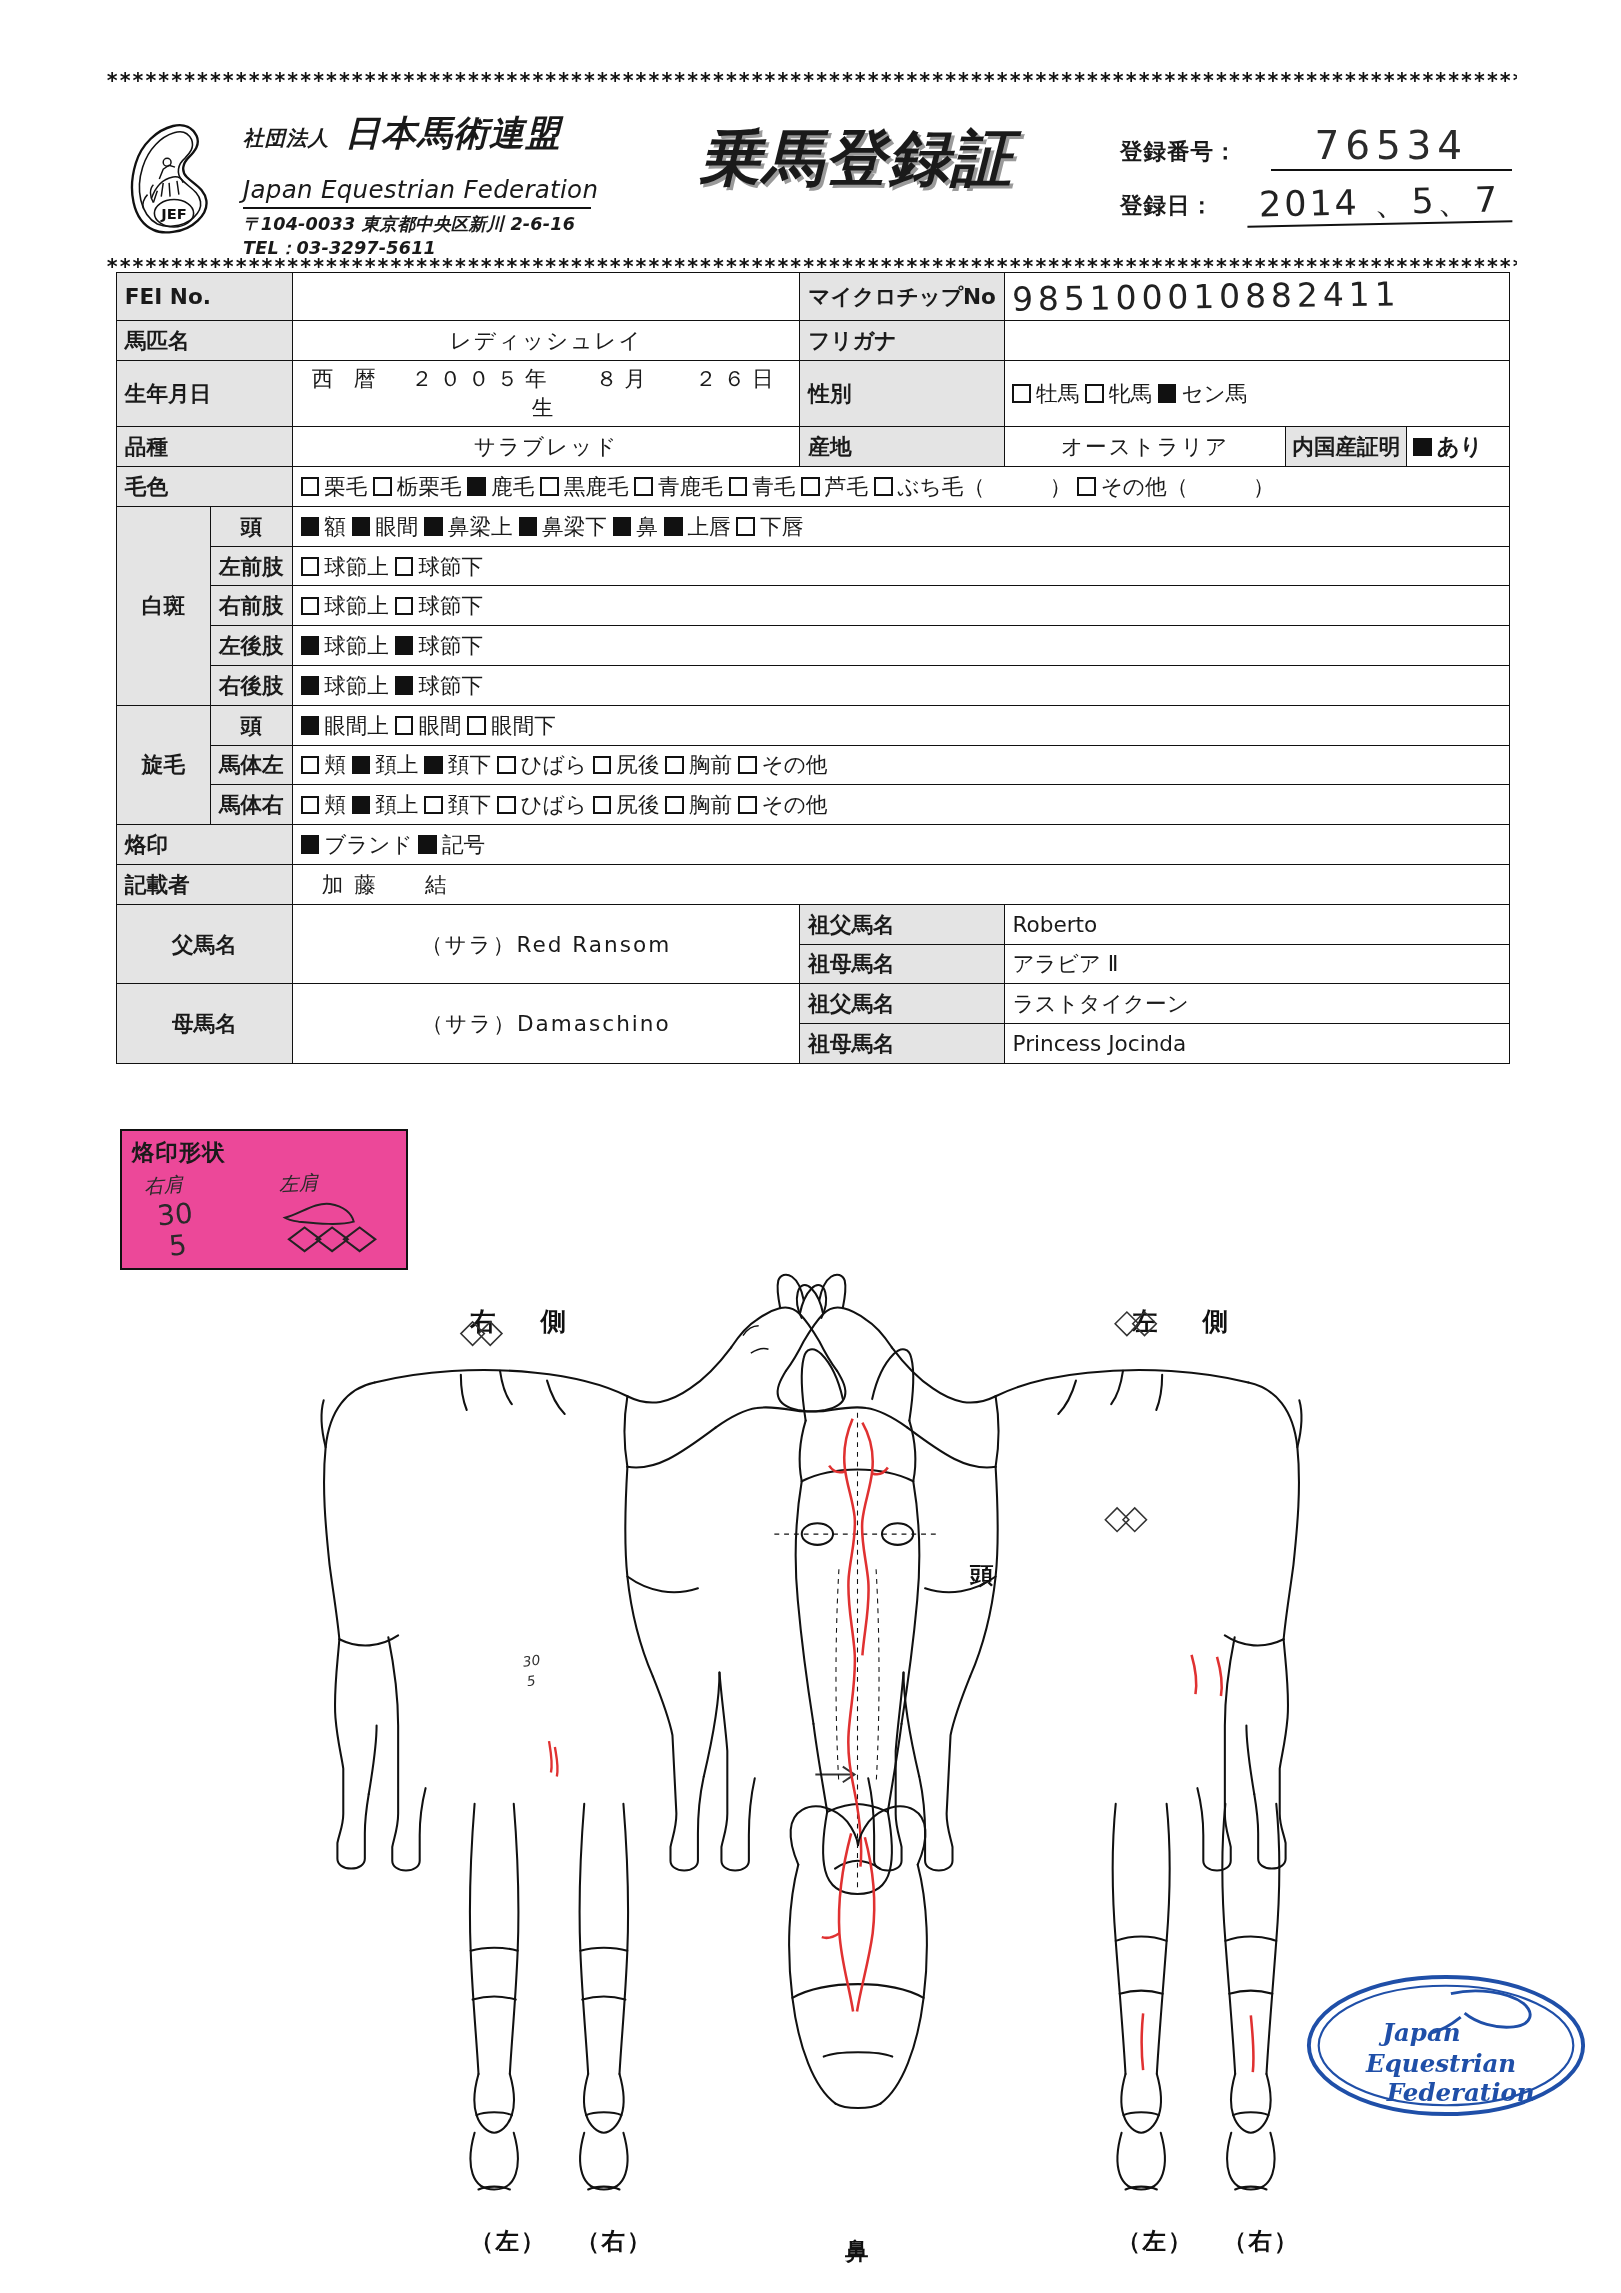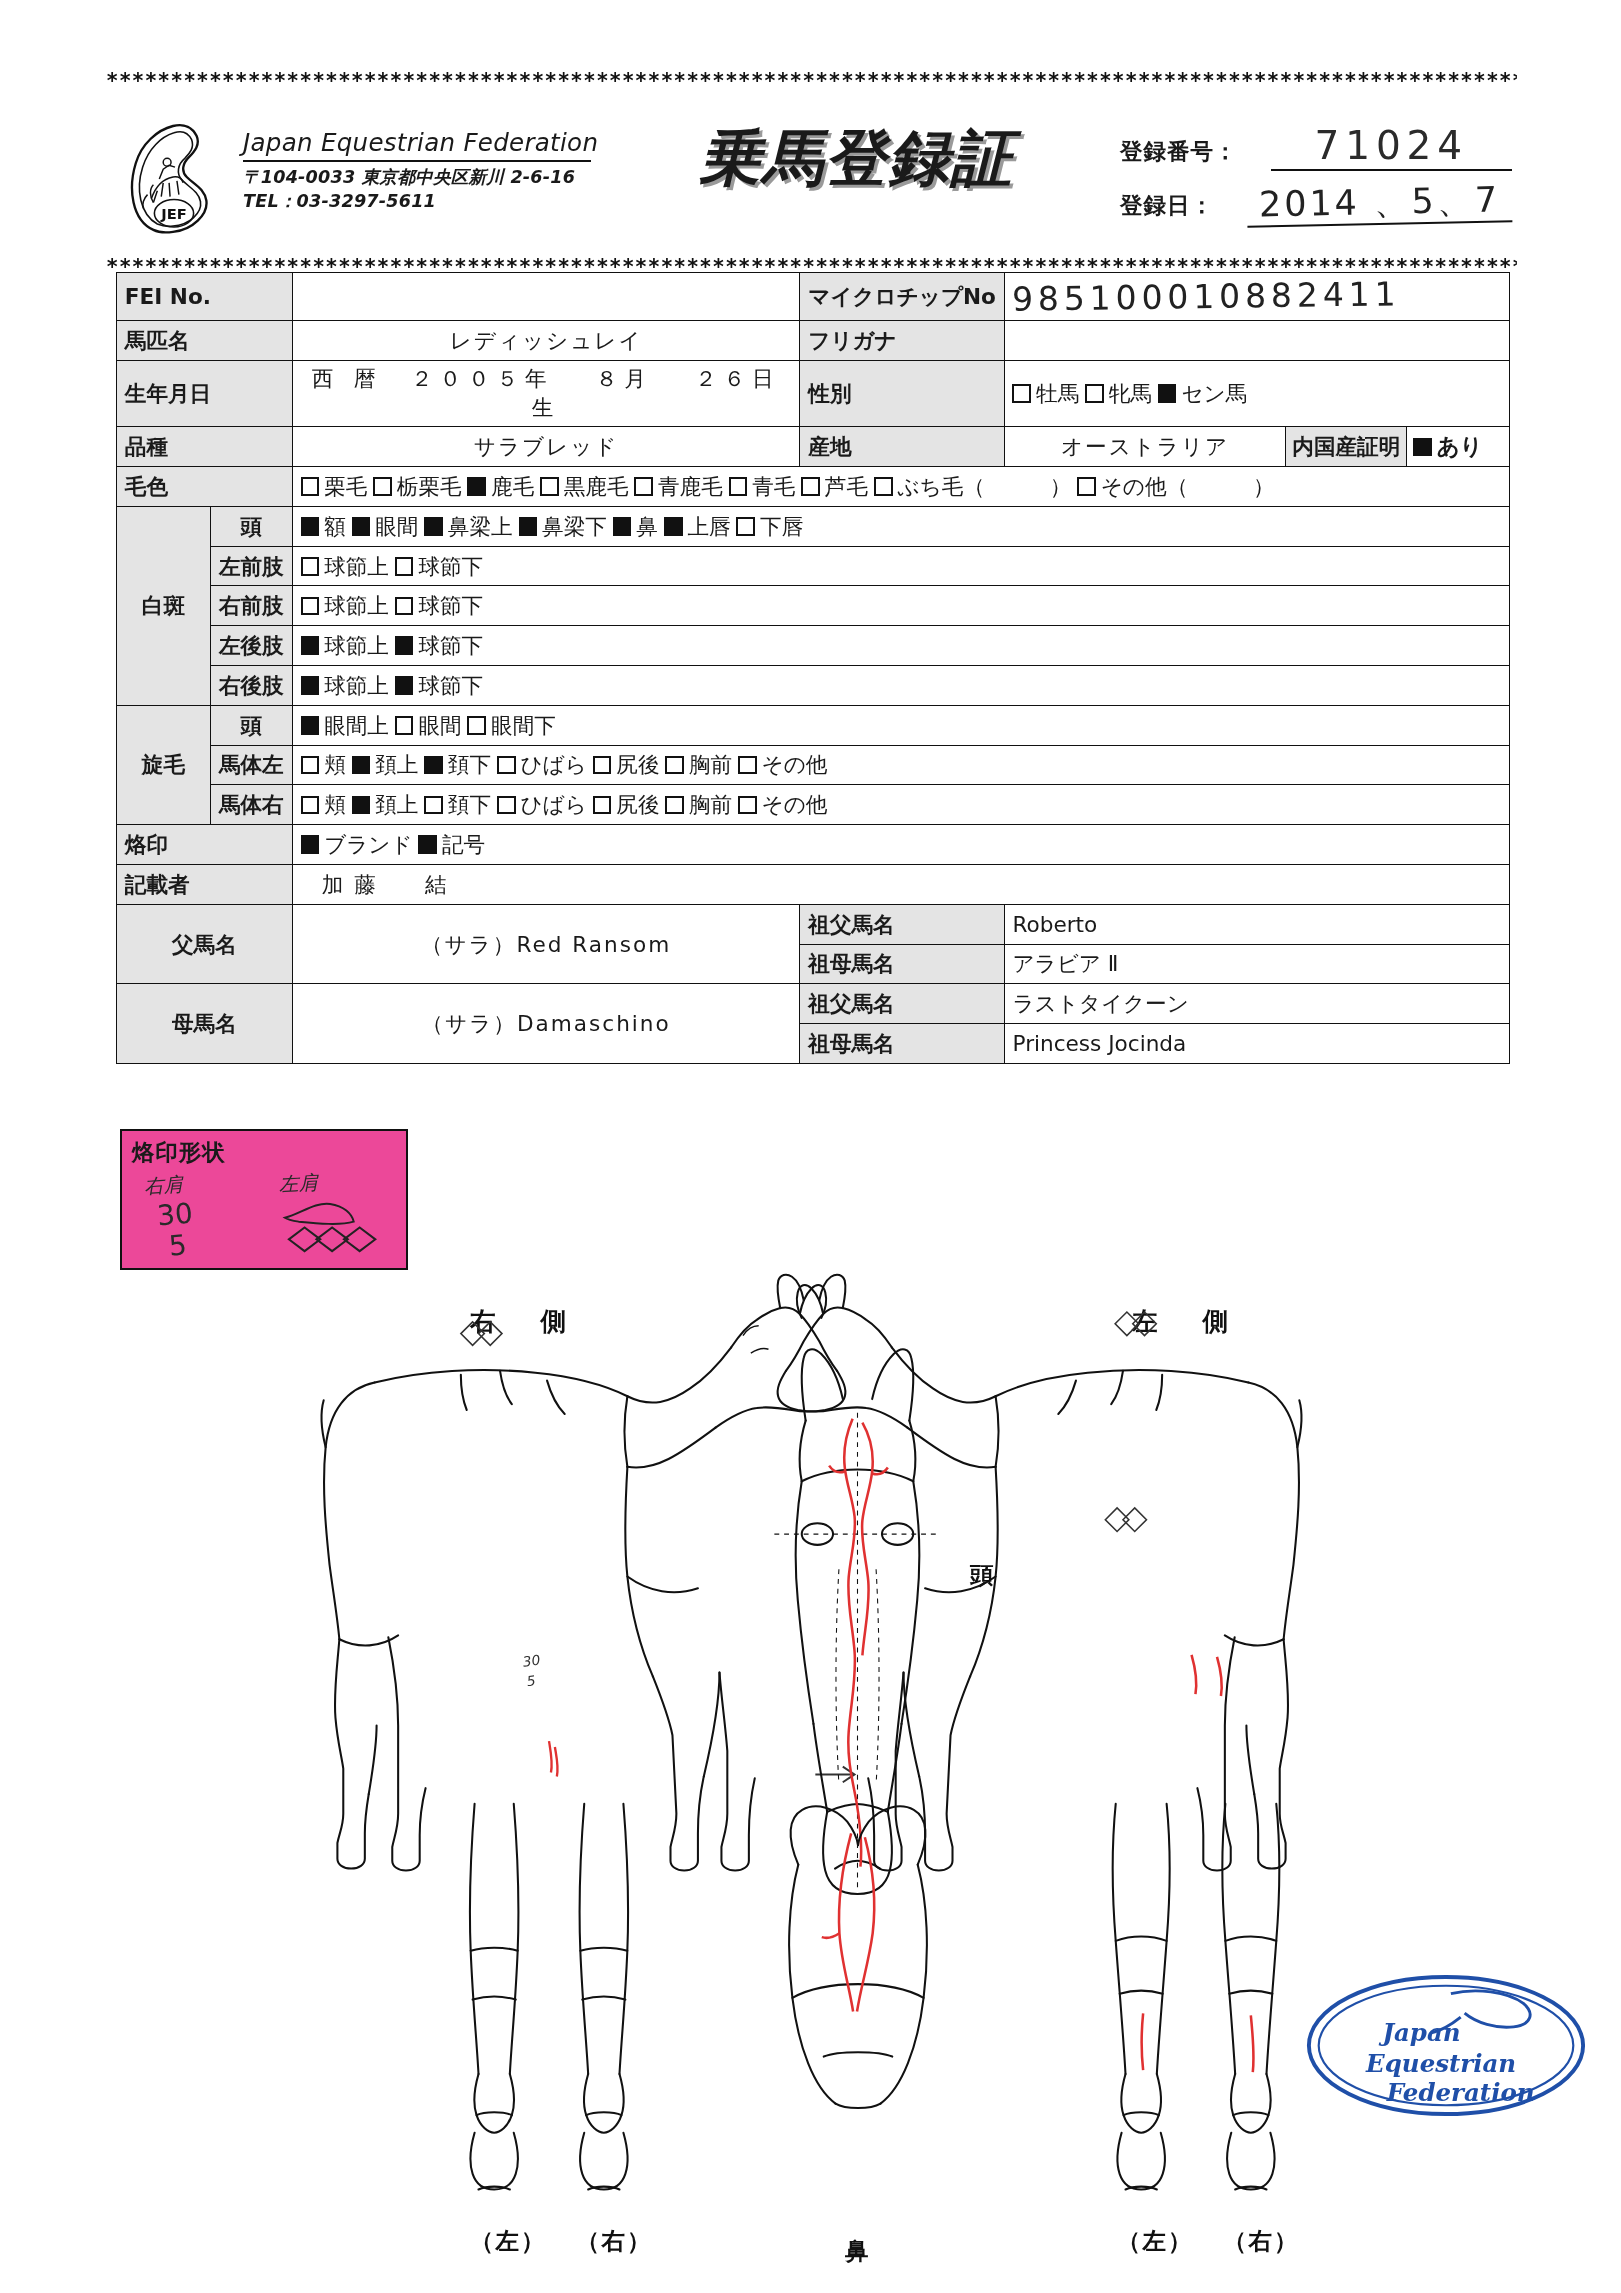--- a/index.html
+++ b/index.html
@@ -107,32 +107,36 @@
           <circle cx="44" cy="45" r="4"></circle>
           <path d="M40 66 L38 80 M46 66 L47 80 M54 64 L56 78 M34 74 L30 86"></path>
           <path d="M24 78 C20 82 18 88 20 92"></path>
         </g>
         <ellipse cx="51" cy="97" rx="20" ry="14" fill="none" stroke="#111" stroke-width="1.6"></ellipse>
         <text x="51" y="103" font-size="15" font-weight="700" text-anchor="middle" font-family="DejaVu Sans, sans-serif" fill="#111">JEF</text>
       </svg>
     </div>
 
     <div class="org-block">
+      <div class="org-line1">
+        <span class="org-corp">社団法人</span>
+        <span class="org-jp">日本馬術連盟</span>
+      </div>
       <div class="org-en">Japan Equestrian Federation</div>
       <div class="org-rule"></div>
       <div class="org-addr">〒104-0033 東京都中央区新川 2-6-16</div>
       <div class="org-tel">TEL：03-3297-5611</div>
     </div>
 
     <div class="doc-title">乗馬登録証</div>
 
     <div class="reg-block">
       <div class="reg-row">
         <span class="reg-label">登録番号：</span>
-        <span class="reg-value">71024</span>
+        <span class="reg-value">76534</span>
       </div>
       <div class="reg-row">
         <span class="reg-label">登録日：</span>
         <span class="reg-value hand">2014 、5、7</span>
       </div>
     </div>
   </div>
 
   <div class="starline" id="star-bottom">*********************************************************************************************************************</div>
 

